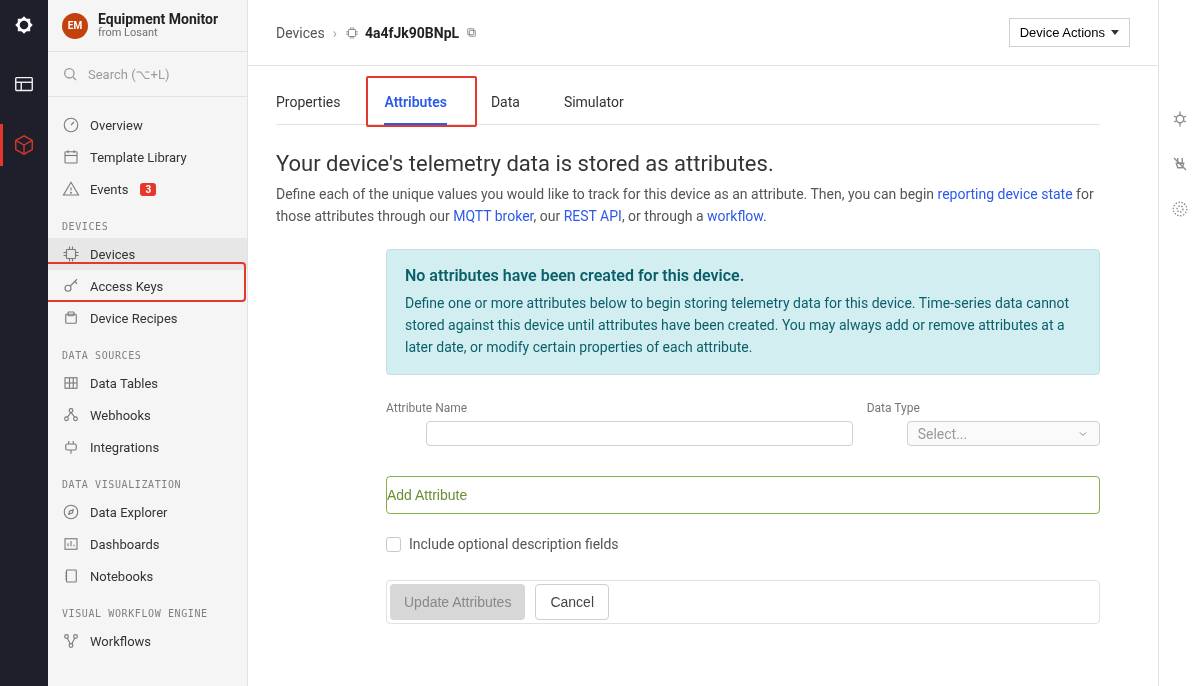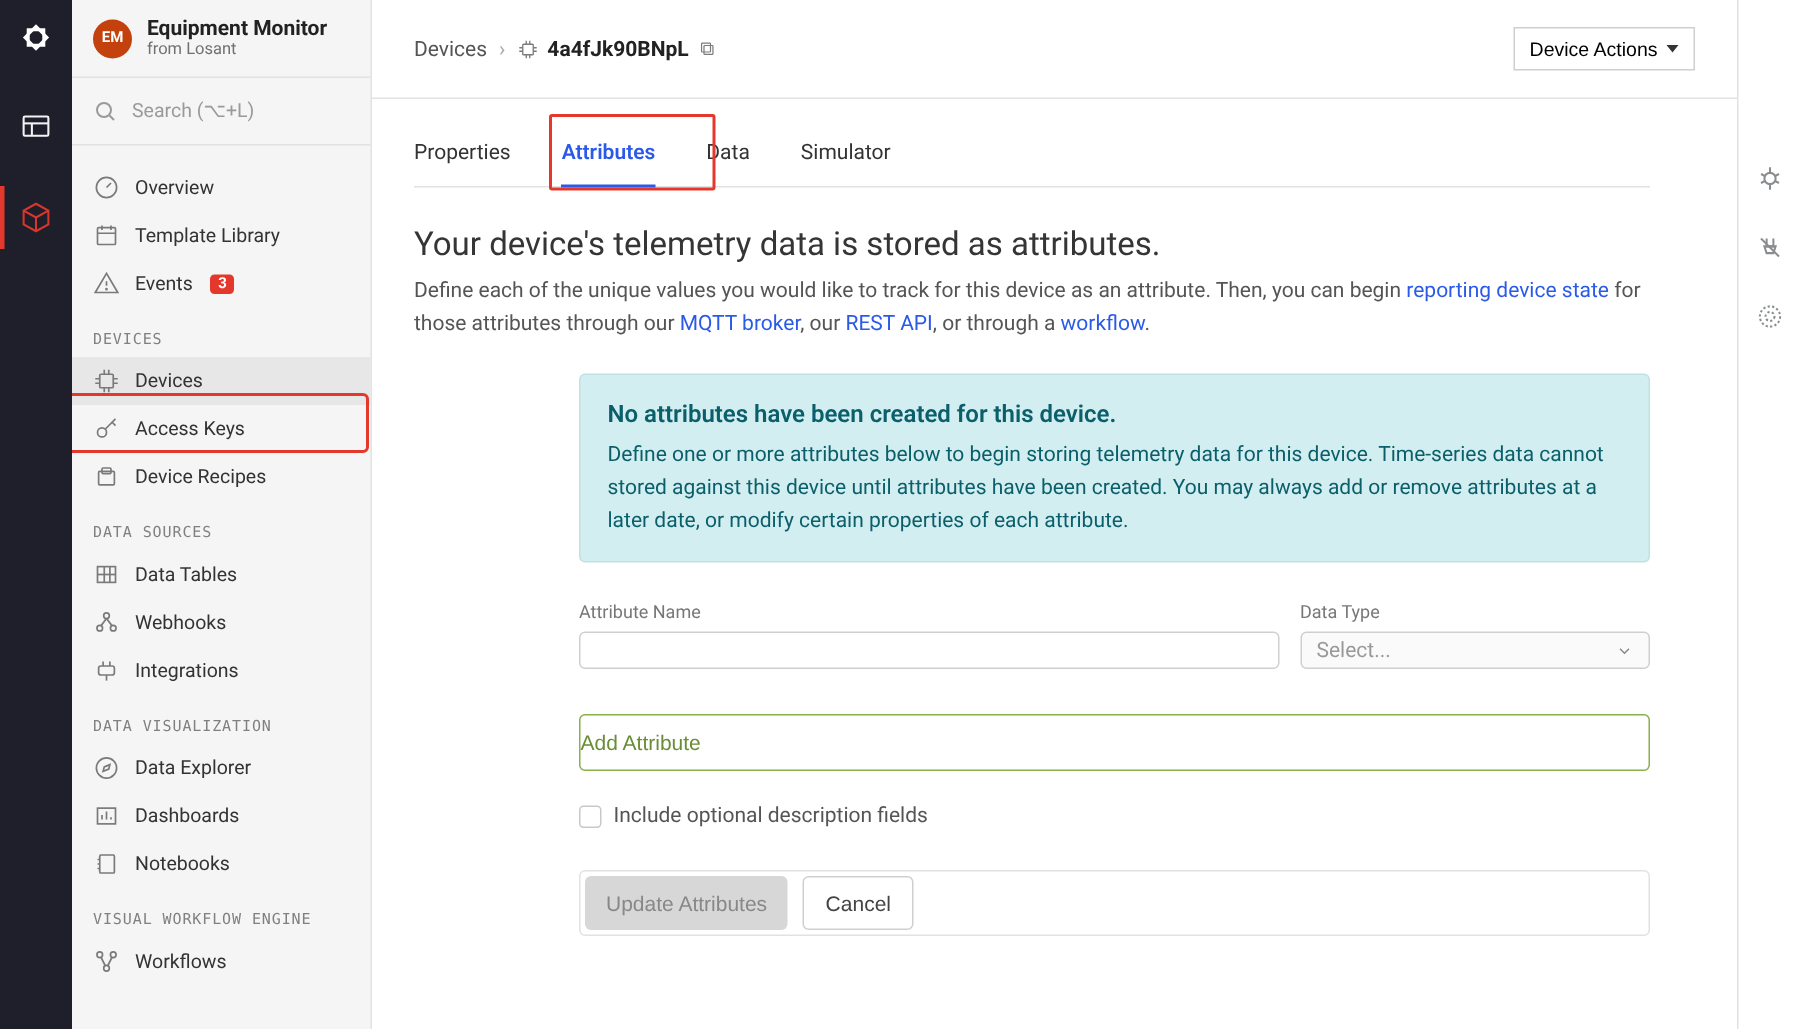--- a/index.html
+++ b/index.html
@@ -57,41 +57,41 @@
   .crumbs { display:flex; align-items:center; gap:8px; color:#555; font-size:14px;}
   .crumbs .sep{color:#aaa;}
   .crumbs .device-id { font-weight:700; color:#222; display:flex; align-items:center; gap:6px;}
   .crumbs svg{width:14px;height:14px;color:#7a7a7a;}
   .btn-outline { border:1px solid var(--border-strong); background:#fff; border-radius:0; padding:6px 10px; font-size:13px; display:flex; align-items:center; gap:6px; cursor:pointer;}
   .caret { width:0;height:0;border-left:4px solid transparent;border-right:4px solid transparent;border-top:5px solid #333;}
 
   .content-scroll { flex:1; overflow:auto; }
   .content { padding:0 28px 40px; max-width:880px;}
 
-  .tabs { display:flex; gap:34px; border-bottom:1px solid var(--border); margin-top:10px; position:relative;}
+  .tabs { display:flex; gap:44px; border-bottom:1px solid var(--border); margin-top:10px; position:relative;}
   .tab { padding:18px 0 14px; font-size:14px; color:#333; cursor:pointer; position:relative;}
   .tab.active { color:var(--accent-blue); font-weight:600;}
   .tab.active::after { content:""; position:absolute; left:0; right:0; bottom:-1px; height:2px; background:var(--accent-blue);}
   .tab-hl { position:absolute; border:2px solid var(--accent-red-bright); border-radius:2px; pointer-events:none;}
 
   h1.page { font-size:22px; font-weight:400; color:#353535; margin:26px 0 6px;}
   p.lead { font-size:14px; color:#555; line-height:1.55; margin:8px 0 0;}
   p.lead a, p.lead span.link { color:var(--accent-blue); text-decoration:none;}
 
   .card-wrap { margin:22px 0 0 110px;}
   .info-box { background:var(--info-bg); border:1px solid var(--info-border); border-radius:4px; padding:16px 18px; }
   .info-title { color:var(--info-text); font-size:16px; font-weight:600; margin:0 0 8px;}
   .info-body { color:var(--info-text); font-size:14px; line-height:1.55; margin:0;}
 
   .form-row { display:flex; gap:14px; margin-top:26px;}
   .form-col { display:flex; flex-direction:column; gap:6px;}
   .form-col.name { flex:2;}
   .form-col.type { flex:1;}
   .label { font-size:12px; color:#777;}
-  .input, .select { height:25px; border:1px solid var(--border-strong); border-radius:4px; background:#fff; padding:0 10px; font-size:14px; color:#555;}
+  .input, .select { height:25px; border:1px solid var(--border-strong); border-radius:4px; background:#fff; padding:0 10px; font-size:14px; color:#555;margin-left:40px;}
   .select { display:flex; align-items:center; justify-content:space-between; background:#fafafa; cursor:pointer;}
   .select svg{width:12px;height:12px;color:#888;}
 
   .btn-add { margin-top:30px; width:100%; text-align:left; padding:10px 0; border:1px solid var(--btn-green-border); color:var(--btn-green-text); border-radius:4px; background:#fff; font-size:14px; cursor:pointer;}
   .chk-row { display:flex; align-items:center; gap:8px; margin-top:22px; color:#555; font-size:14px;}
   .chk { width:15px; height:15px; border:1px solid #c8c8c8; border-radius:3px; background:#fff;}
   .footer-card { border:1px solid var(--border); border-radius:4px; padding:3px; margin-top:28px; display:flex; gap:10px;}
   .btn-primary-disabled { background:#d7d7d7; color:#888; border:none; border-radius:4px; padding:9px 14px; font-size:14px;}
   .btn-ghost { background:#fff; border:1px solid var(--border-strong); border-radius:4px; padding:9px 14px; font-size:14px; color:#444; cursor:pointer;}
 

